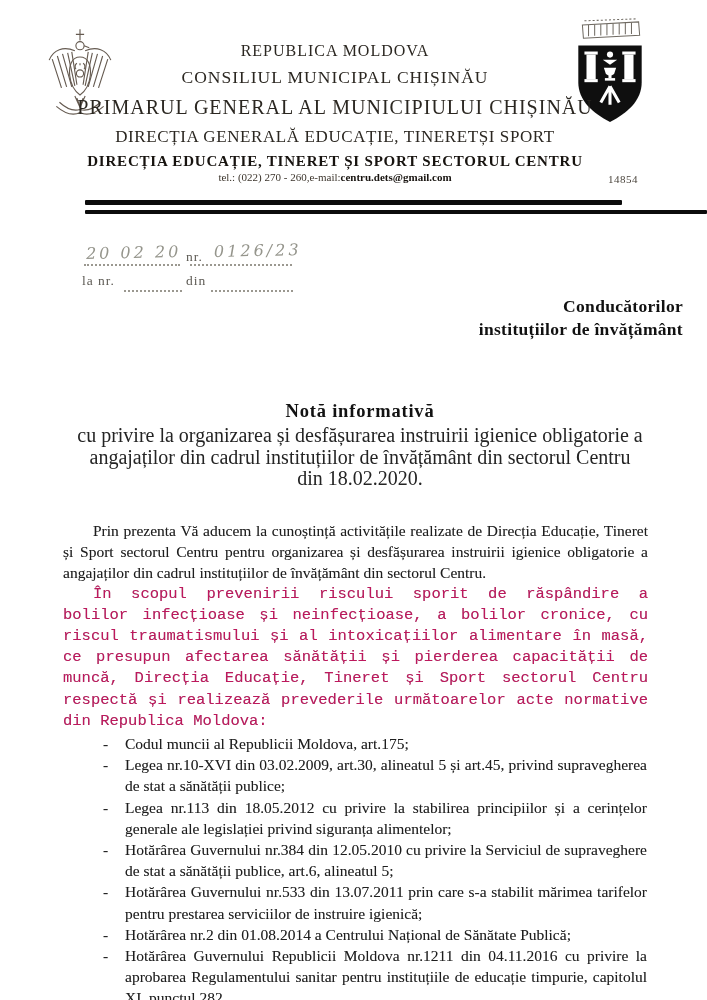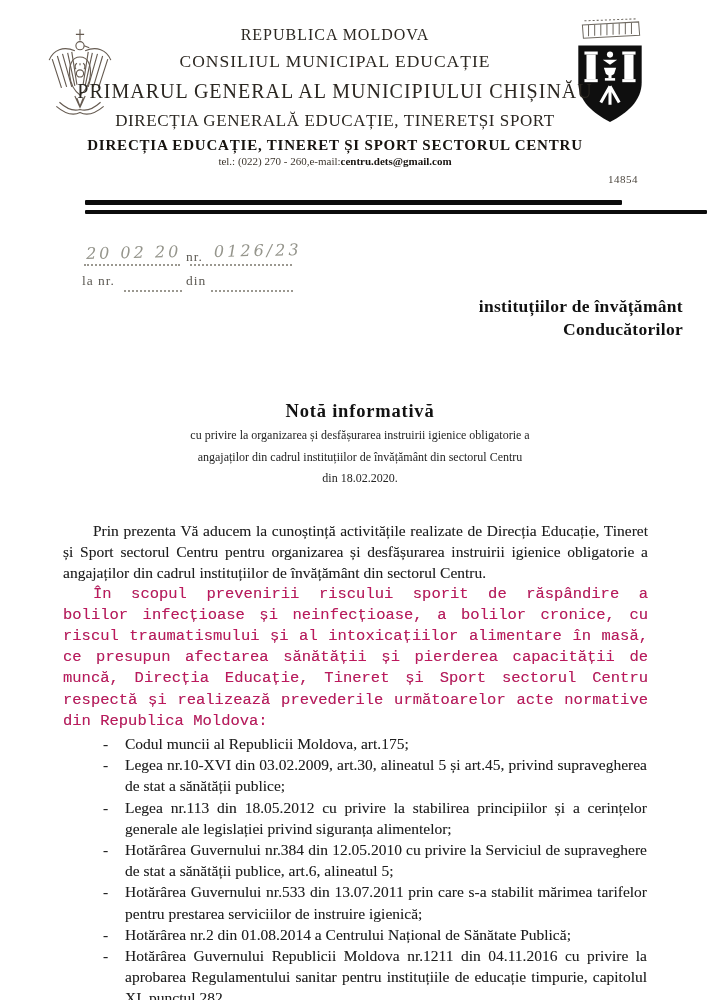--- a/index.html
+++ b/index.html
@@ -8,21 +8,21 @@
     width:707px; height:1000px;
     margin:0 auto;
     background:#ffffff;
     font-family:"Liberation Serif","DejaVu Serif",serif;
     color:#1e1e1e;
     overflow:hidden;
   }
   
   .emblem-left { position:absolute; left:44px; top:26px; width:72px; height:98px; }
   .emblem-right { position:absolute; left:564px; top:18px; width:92px; height:112px; }
-  .header-text { position:absolute; left:70px; top:26px; width:530px; text-align:center; color:#2b2721; }
+  .header-text { position:absolute; left:70px; top:42px; width:530px; text-align:center; color:#2b2721; }
   .h-line1 { font-size:16px; letter-spacing:1px; }
   .h-line2 { font-size:17.5px; letter-spacing:1px; margin-top:7px; }
   .h-line3 { font-size:20px; letter-spacing:1px; margin-top:8px; }
   .h-line4 { font-size:17px; letter-spacing:0.6px; margin-top:8px; }
   .h-line5 { font-size:15px; font-weight:bold; letter-spacing:0.8px; margin-top:6px; color:#17130f; }
   .h-address { font-size:11px; margin-top:7px; color:#3c352c; }
   .h-tel { font-size:11px; margin-top:1px; color:#3c352c; }
   .h-tel b { color:#17130f; }
   .doc-number { position:absolute; left:608px; top:173px; font-size:11px; color:#4a443c; letter-spacing:0.5px; }
   .rule { position:absolute; background:#0c0c0c; border-radius:1px; }
@@ -46,21 +46,21 @@
   .dash1a { left:84px; top:264px; width:96px; }
   .dash1b { left:190px; top:264px; width:102px; }
   .dash2a { left:124px; top:290px; width:58px; }
   .dash2b { left:211px; top:290px; width:82px; }
   
   .recipient { position:absolute; right:24px; top:295px; text-align:right;
     font-weight:bold; font-size:17.5px; line-height:23px; color:#111; letter-spacing:0.3px; }
   
   .title-block { position:absolute; left:36px; top:401px; width:648px; text-align:center; }
   .note-heading { font-size:18.5px; font-weight:bold; letter-spacing:0.8px; color:#121212; }
-  .note-subtitle { font-size:12px; line-height:21.5px; margin-top:3px; color:#242424; }
+  .note-subtitle { font-size:20px; line-height:21.5px; margin-top:3px; color:#242424; }
   
   .body-block { position:absolute; left:63px; top:520px; width:585px;
     font-size:15.5px; line-height:21.2px; text-align:justify;
     text-shadow:0 0 0.6px rgba(30,30,30,0.35); }
   .body-block p { margin:0; text-indent:30px; }
   .para2 { color:#be185d;font-family:Liberation Mono, monospace; }
   .norm-list { list-style:none; margin:1px; padding:0 0 0 37px; }
   .norm-list li { position:relative; padding-left:24px; text-align:justify; }
   .norm-list li::before { content:"-"; position:absolute; left:2px; top:0; }
 </style>
@@ -109,21 +109,21 @@
         <rect x="40" y="58" width="10" height="2.5"></rect>
       </g>
       <g stroke="#ffffff" stroke-width="3" fill="none">
         <path d="M45,66 l-9,16 M45,66 v18 M45,66 l9,16"></path>
       </g>
     </svg>
   </div>
 
   <div class="header-text">
     <div class="h-line1">REPUBLICA MOLDOVA</div>
-    <div class="h-line2">CONSILIUL MUNICIPAL EDUCAȚIE</div>
+    <div class="h-line2">CONSILIUL MUNICIPAL CHIȘINĂU</div>
     <div class="h-line3">PRIMARUL GENERAL AL MUNICIPIULUI CHIȘINĂU</div>
     <div class="h-line4">DIRECȚIA GENERALĂ EDUCAȚIE, TINERETȘI SPORT</div>
     <div class="h-line5">DIRECȚIA EDUCAȚIE, TINERET ȘI SPORT SECTORUL CENTRU</div>
     <div class="h-tel"><span>tel.: (022) 270 - 260,e-mail:</span><b>centru.dets@gmail.com</b></div>
   </div>
 
   <div class="doc-number">14854</div>
 
   <div class="rule rule1"></div>
   <div class="rule rule2"></div>
@@ -132,22 +132,22 @@
   <div class="reg-label nr-label">nr.</div>
   <div class="handwriting hw-number">0126/23</div>
   <div class="dash-line dash1a"></div>
   <div class="dash-line dash1b"></div>
   <div class="reg-label la-nr-label">la  nr.</div>
   <div class="dash-line dash2a"></div>
   <div class="reg-label din-label">din</div>
   <div class="dash-line dash2b"></div>
 
   <div class="recipient">
+    <div>Conducătorilor</div>
     <div>instituțiilor de învățământ</div>
-    <div>Conducătorilor</div>
   </div>
 
   <div class="title-block">
     <div class="note-heading">Notă informativă</div>
     <div class="note-subtitle">
       <div>cu privire la organizarea și desfășurarea instruirii igienice obligatorie a</div>
       <div>angajaților din cadrul instituțiilor de învățământ din sectorul Centru</div>
       <div>din 18.02.2020.</div>
     </div>
   </div>

